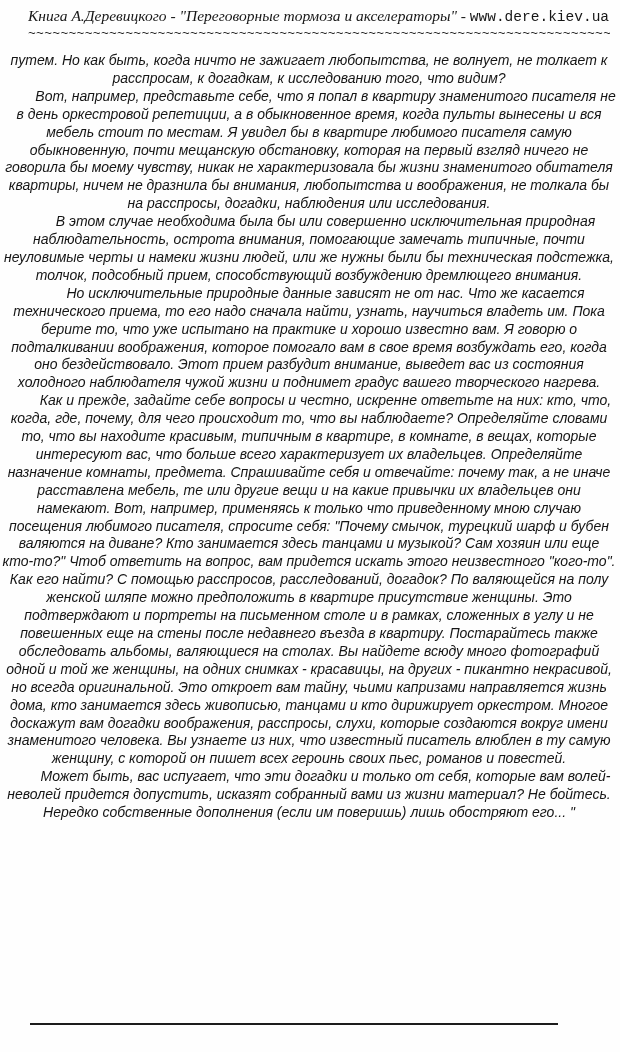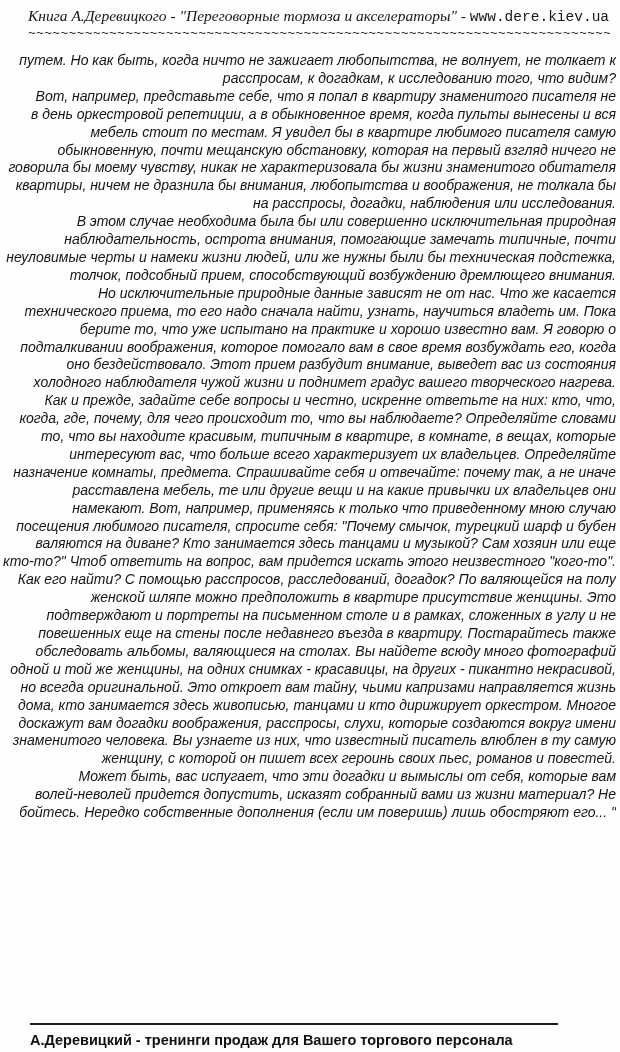--- a/index.html
+++ b/index.html
@@ -45,21 +45,21 @@
   }
   
   .page-body {
     position: absolute;
     top: 52px; left: 2px;
     width: 614px;
     max-height: 925px;
     overflow: hidden;
     font-size: 14px;
     line-height: 17.9px;
-    text-align: right;
+    text-align: center;
   }
   .page-body p { margin: 0; }
   .page-body p.q { font-style: italic; }
   .page-body p.indent { text-indent: 33px; }
   
   .footer-divider {
     position: absolute;
     left: 30px; top: 1023px;
     width: 528px; height: 0;
     border-top: 2px solid #1c1c1c;
@@ -93,20 +93,19 @@
     </div>
     <div class="tilde-divider">~~~~~~~~~~~~~~~~~~~~~~~~~~~~~~~~~~~~~~~~~~~~~~~~~~~~~~~~~~~~~~~~~~~~~~~~~~~~~~</div>
   </div>
 
   <div class="page-body">
     <p class="q">путем. Но как быть, когда ничто не зажигает любопытства, не волнует, не толкает к расспросам, к догадкам, к исследованию того, что видим?</p>
     <p class="q indent">Вот, например, представьте себе, что я попал в квартиру знаменитого писателя не в день оркестровой репетиции, а в обыкновенное время, когда пульты вынесены и вся мебель стоит по местам. Я увидел бы в квартире любимого писателя самую обыкновенную, почти мещанскую обстановку, которая на первый взгляд ничего не говорила бы моему чувству, никак не характеризовала бы жизни знаменитого обитателя квартиры, ничем не дразнила бы внимания, любопытства и воображения, не толкала бы на расспросы, догадки, наблюдения или исследования.</p>
     <p class="q indent">В этом случае необходима была бы или совершенно исключительная природная наблюдательность, острота внимания, помогающие замечать типичные, почти неуловимые черты и намеки жизни людей, или же нужны были бы техническая подстежка, толчок, подсобный прием, способствующий возбуждению дремлющего внимания.</p>
     <p class="q indent">Но исключительные природные данные зависят не от нас. Что же касается технического приема, то его надо сначала найти, узнать, научиться владеть им. Пока берите то, что уже испытано на практике и хорошо известно вам. Я говорю о подталкивании воображения, которое помогало вам в свое время возбуждать его, когда оно бездействовало. Этот прием разбудит внимание, выведет вас из состояния холодного наблюдателя чужой жизни и поднимет градус вашего творческого нагрева.</p>
     <p class="q indent">Как и прежде, задайте себе вопросы и честно, искренне ответьте на них: кто, что, когда, где, почему, для чего происходит то, что вы наблюдаете? Определяйте словами то, что вы находите красивым, типичным в квартире, в комнате, в вещах, которые интересуют вас, что больше всего характеризует их владельцев. Определяйте назначение комнаты, предмета. Спрашивайте себя и отвечайте: почему так, а не иначе расставлена мебель, те или другие вещи и на какие привычки их владельцев они намекают. Вот, например, применяясь к только что приведенному мною случаю посещения любимого писателя, спросите себя: "Почему смычок, турецкий шарф и бубен валяются на диване? Кто занимается здесь танцами и музыкой? Сам хозяин или еще кто-то?" Чтоб ответить на вопрос, вам придется искать этого неизвестного "кого-то". Как его найти? С помощью расспросов, расследований, догадок? По валяющейся на полу женской шляпе можно предположить в квартире присутствие женщины. Это подтверждают и портреты на письменном столе и в рамках, сложенных в углу и не повешенных еще на стены после недавнего въезда в квартиру. Постарайтесь также обследовать альбомы, валяющиеся на столах. Вы найдете всюду много фотографий одной и той же женщины, на одних снимках - красавицы, на других - пикантно некрасивой, но всегда оригинальной. Это откроет вам тайну, чьими капризами направляется жизнь дома, кто занимается здесь живописью, танцами и кто дирижирует оркестром. Многое доскажут вам догадки воображения, расспросы, слухи, которые создаются вокруг имени знаменитого человека. Вы узнаете из них, что известный писатель влюблен в ту самую женщину, с которой он пишет всех героинь своих пьес, романов и повестей.</p>
-    <p class="q indent">Может быть, вас испугает, что эти догадки и вымыслы от себя, которые вам волей-неволей придется допустить, исказят собранный вами из жизни материал? Не бойтесь. Нередко собственные дополнения (если им поверишь) лишь обостряют его... "</p>
+    <p class="q indent">Может быть, вас испугает, что эти догадки и только от себя, которые вам волей-неволей придется допустить, исказят собранный вами из жизни материал? Не бойтесь. Нередко собственные дополнения (если им поверишь) лишь обостряют его... "</p>
   </div>
 
   <div class="footer-divider"></div>
   <div class="page-number">11</div>
-  <div class="footer-imprint">А.Деревицкий - тренинги продаж для Вашего торгового персонала</div>
 
 </div>
 
 </body></html>

